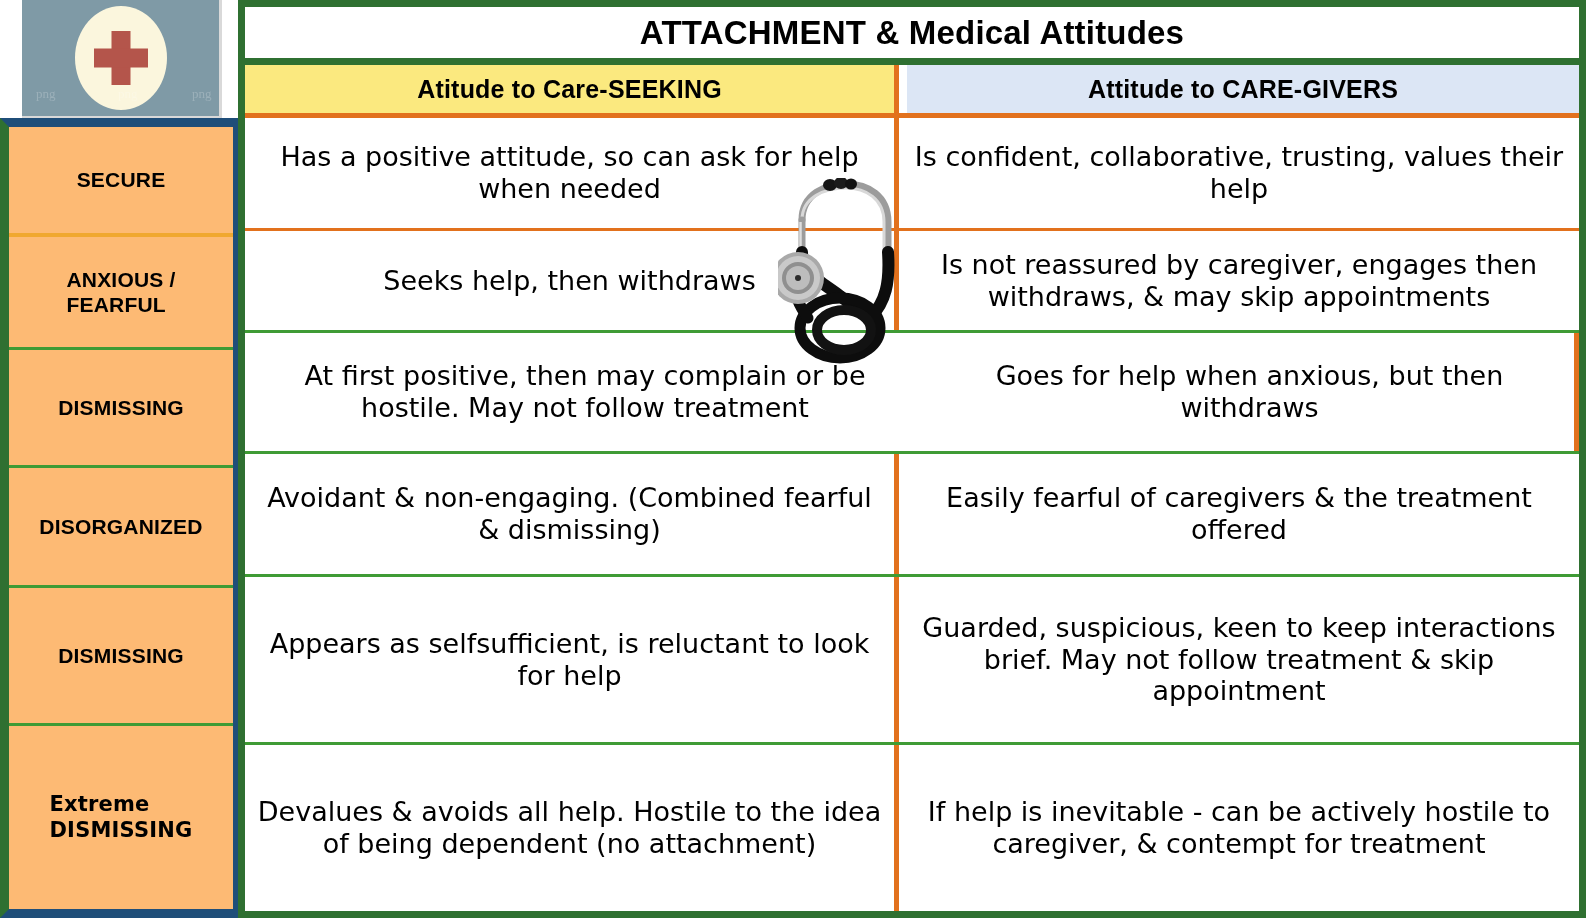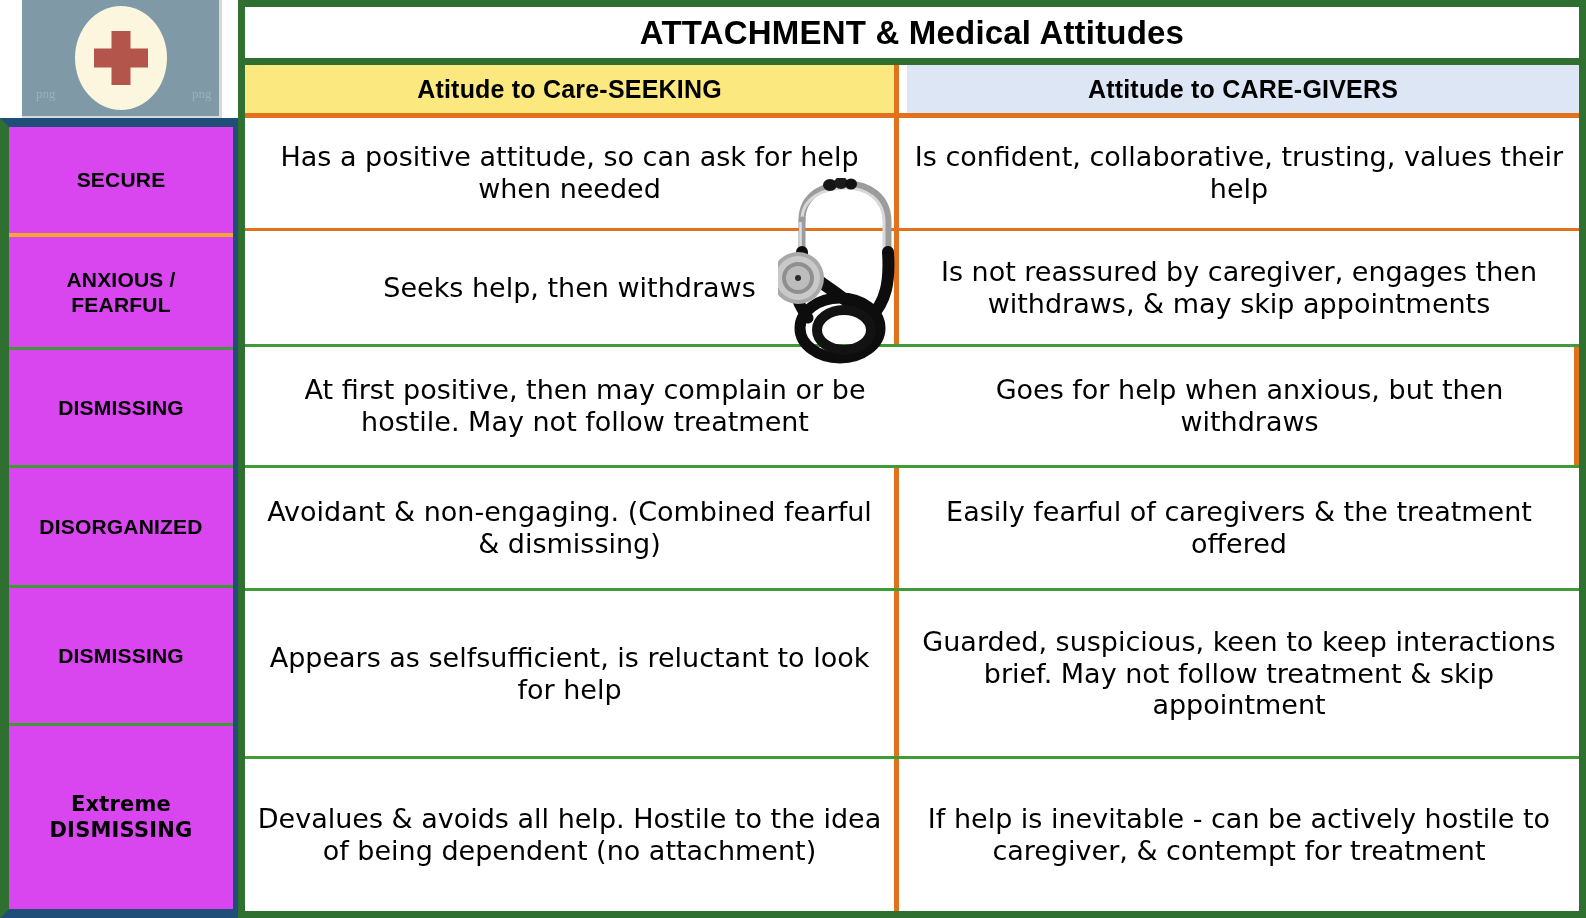--- a/index.html
+++ b/index.html
@@ -84,22 +84,21 @@
     border-bottom: 9px solid #1f4e79;
     background: #ffffff;
     display: flex;
     flex-direction: column;
   }
   .lrow {
     box-sizing: border-box;
     display: flex;
     align-items: center;
     justify-content: center;
-    text-align: center;
-    background: #d946ef;
+    background: #fdba74;
     color: #000000;
     font-weight: bold;
     font-size: 21px;
     letter-spacing: 0.2px;
     line-height: 1.2;
     padding: 0 4px;
   }
   .lrow.sep-orange { border-bottom: 4px solid #f0a830; }
   .lrow.sep-green  { border-bottom: 3px solid #3f9b35; }
   .lrow.soft       { font-family: "DejaVu Sans", sans-serif; font-size: 21px; }
@@ -195,21 +194,21 @@
     width: 654px;
     border-right: 5px solid #e2711d;
   }
   .cell-right {
     flex: 1;
     border-radius: 11px;
   }
 
   
   .r1 { height: 113px; }
-  .r2 { height: 116px; }
+  .r2 { height: 102px; }
   .r3 { height: 121px; }
   .r4 { height: 123px; }
   .r5 { height: 168px; }
   .r6 { flex: 1; }
 
   
   #stethoscope {
     position: absolute;
     left: 778px;
     top: 178px;

